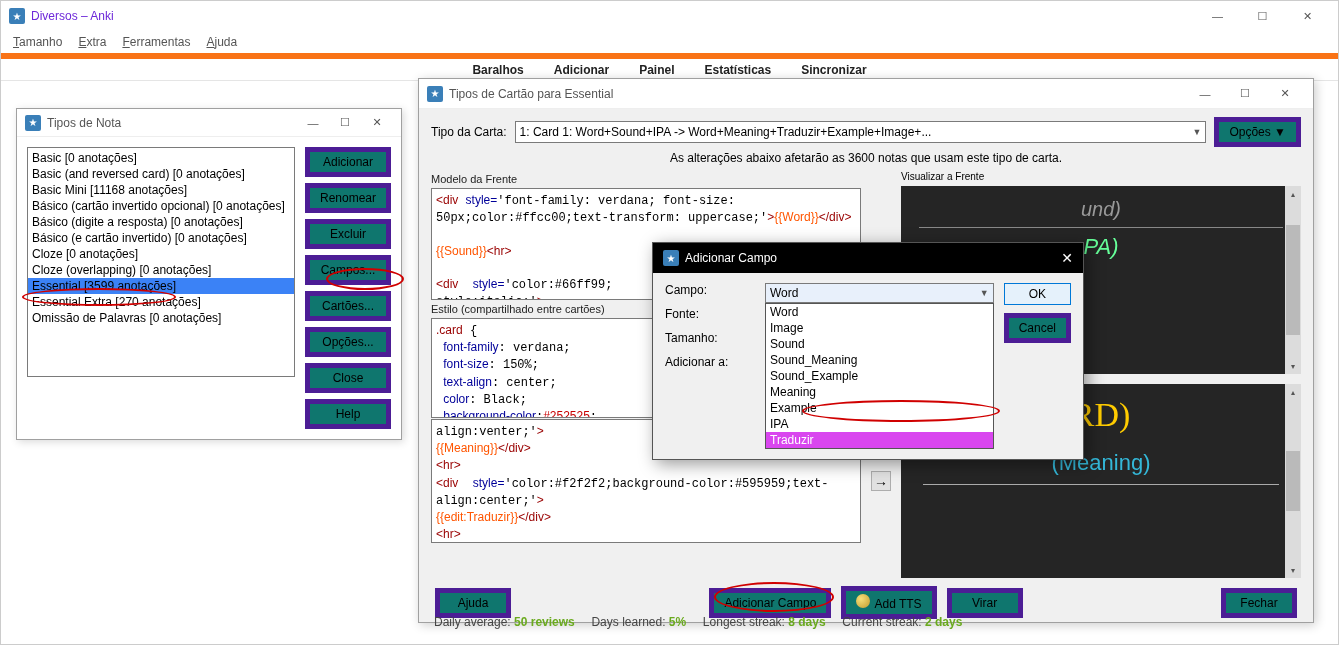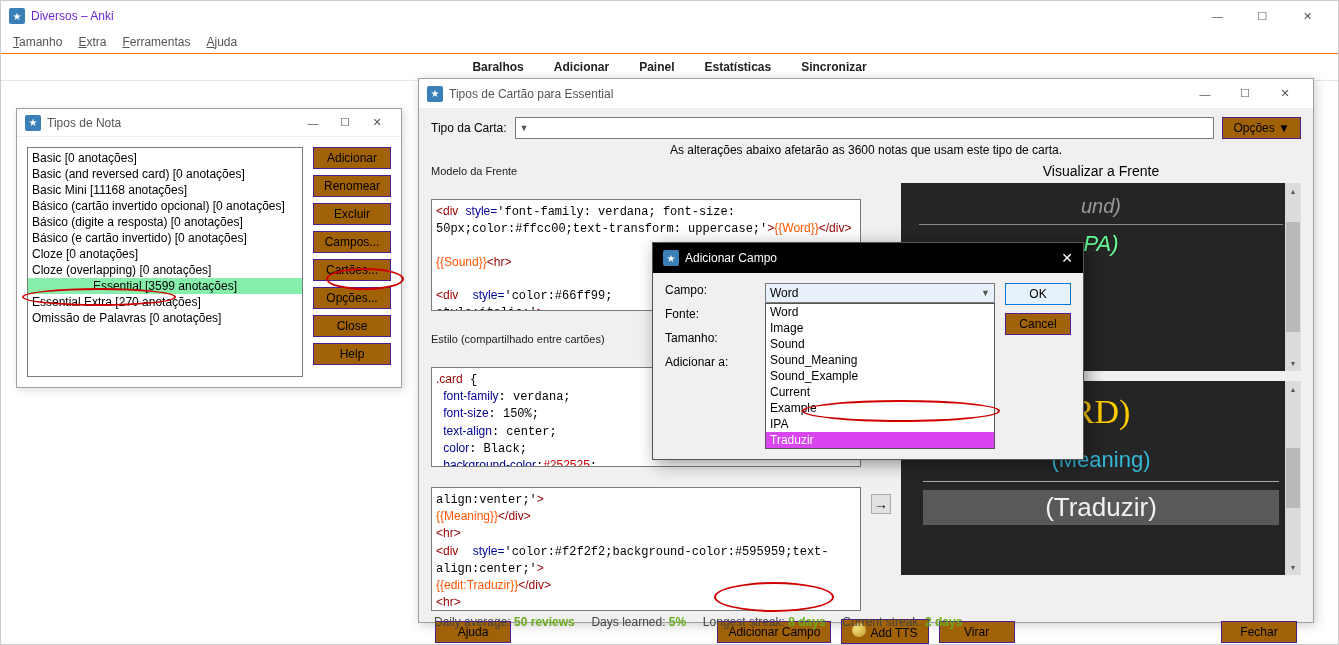--- a/index.html
+++ b/index.html
@@ -11,59 +11,59 @@
 .title-left { display: flex; align-items: center; gap: 6px; }
 .app-icon { width: 16px; height: 16px; background: #3a7fb8; border-radius: 2px; display: inline-flex; align-items: center; justify-content: center; color: #fff; font-size: 10px; }
 .title-text { color: #6d28d9; }
 .wnd-btns { display: flex; gap: 0; }
 .wnd-btn { width: 45px; height: 28px; display: flex; align-items: center; justify-content: center; color: #555; font-size: 11px; }
 
 .menu-bar { height: 22px; display: flex; align-items: center; padding: 0 12px; gap: 16px; color: #555; }
 .menu-bar span { text-decoration: underline; text-decoration-color: transparent; }
 .menu-bar span::first-letter { text-decoration: underline; }
 
-.toolbar { height: 28px; border-top: 1px solid #f97316; border-bottom: 1px solid #e5e5e5; display: flex; justify-content: center; align-items: center; gap: 30px; font-weight: bold; color: #222; }
+.toolbar { height: 28px; border-top: 6px solid #f97316; border-bottom: 1px solid #e5e5e5; display: flex; justify-content: center; align-items: center; gap: 30px; font-weight: bold; color: #222; }
 
 .deck-header { text-align: center; font-weight: bold; padding: 6px 0; }
 
 
 .dialog { position: absolute; background: #fff; border: 1px solid #a0a0a0; box-shadow: 2px 2px 8px rgba(0,0,0,0.15); }
 .dlg-title { height: 28px; display: flex; align-items: center; justify-content: space-between; padding: 0 8px; background: #fff; border-bottom: 1px solid #eee; color: #555; }
 .dlg-title-left { display: flex; align-items: center; gap: 6px; }
 .dlg-body { padding: 10px; display: flex; gap: 10px; }
 .listbox { border: 1px solid #7a7a7a; background: #fff; flex: 1; padding: 2px 0; }
 .list-item { padding: 1px 4px; white-space: nowrap; }
-.list-item.selected { background: #86efac; text-align: center; }
+.list-item.selected { background: #3b82f6; }
 .btn-col { display: flex; flex-direction: column; gap: 6px; }
-.btn { border: 1px solid #4c1d95; background: #a16207; padding: 3px 10px; text-align: center; min-width: 76px; cursor: default; }
+.btn { border: 5px solid #4c1d95; background: #0f766e; padding: 3px 10px; text-align: center; min-width: 76px; cursor: default; }
 
 
 .card-dlg { position: absolute; top: 78px; left: 418px; width: 896px; height: 545px; border: 1px solid #a0a0a0; background: #f0f0f0; box-shadow: 2px 2px 10px rgba(0,0,0,0.2); }
 .card-dlg .dlg-title { background: #fff; height: 30px; }
 .card-dlg-body { padding: 8px 12px; }
 .row { display: flex; align-items: center; gap: 8px; margin-bottom: 4px; }
 .select { flex: 1; border: 1px solid #7a7a7a; background: #fff; height: 22px; padding: 0 4px; display: flex; align-items: center; justify-content: space-between; }
 .chev { font-size: 9px; color: #555; }
 .info-text { text-align: center; margin: 4px 0 6px; }
 
 .editors { display: flex; gap: 10px; }
-.editor-col { width: 430px; display: flex; flex-direction: column; gap: 20px; }
+.editor-col { width: 430px; display: flex; flex-direction: column; gap: 1px; }
 .ed-label { font-size: 11px; color: #222; padding: 2px 0; }
 .code { border: 1px solid #7a7a7a; background: #fff; font-family: "Courier New", monospace; font-size: 12px; padding: 3px 4px; overflow: hidden; white-space: pre-wrap; line-height: 1.35; }
 .code .tag { color: #900; }
 .code .attr { color: #009; }
 .code .tmpl { color: #f50; }
 .code .css-sel { color: #900; }
 .code .css-prop { color: #009; }
 .code .css-col { color: #c80000; }
 
 .arrow-btn { width: 20px; height: 20px; border: 1px solid #adadad; background: #e1e1e1; display: flex; align-items: center; justify-content: center; font-size: 14px; margin: 4px 0; }
 
 .preview-col { flex: 1; display: flex; flex-direction: column; }
-.preview-label { text-align: center; font-size: 14px; margin-bottom: 4px; }
+.preview-label { font-size: 10px; margin-bottom: 4px; }
 .preview { background: #252525; color: #fff; text-align: center; padding: 12px 8px; position: relative; }
 .prev-word { color: #ffcc00; font-family: verdana; font-size: 40px; }
 .prev-sound { color: #999; font-size: 20px; font-style: italic; }
 .prev-ipa { color: #66ff99; font-style: italic; font-size: 22px; }
 .prev-meaning { color: #34b8d9; font-size: 22px; }
 .prev-trad { background: #595959; color: #f2f2f2; margin: 6px 14px; font-size: 26px; padding: 2px 0; }
 .hr-line { border-top: 1px solid #aaa; margin: 8px 14px; }
 .scroll-v { position: absolute; right: 0; top: 0; bottom: 0; width: 16px; background: #dcdcdc; display: flex; flex-direction: column; justify-content: space-between; align-items: center; }
 .scroll-v .thumb { background: #bababa; width: 14px; height: 110px; }
 .scroll-v .sbtn { height: 16px; width: 16px; display: flex; align-items: center; justify-content: center; font-size: 8px; color: #555; }
@@ -171,20 +171,21 @@
     <div style="display:flex">
       <div class="wnd-btn" style="width:40px">—</div>
       <div class="wnd-btn" style="width:40px">☐</div>
       <div class="wnd-btn" style="width:40px">✕</div>
     </div>
   </div>
   <div class="card-dlg-body">
     <div class="row">
       <span>Tipo da Carta:</span>
       <div class="select">
+        <span>1: Card 1: Word+Sound+IPA -&gt; Word+Meaning+Traduzir+Example+Image+...</span>
         <span class="chev">▼</span>
       </div>
       <div class="btn" style="min-width:60px">Opções ▼</div>
     </div>
     <div class="info-text">As alterações abaixo afetarão as 3600 notas que usam este tipo de carta.</div>
 
     <div class="editors">
       <div class="editor-col">
         <div class="ed-label">Modelo da Frente</div>
         <div class="code" style="height:112px"><span class="tag">&lt;div</span> <span class="attr">style=</span>'font-family: verdana; font-size: 50px;color:#ffcc00;text-transform: uppercase;'<span class="tag">&gt;</span><span class="tmpl">{{Word}}</span><span class="tag">&lt;/div&gt;</span>
@@ -227,21 +228,20 @@
             <div class="thumb"></div>
             <div class="sbtn">▾</div>
           </div>
         </div>
         <div style="height:10px"></div>
         <div class="preview" style="height:194px">
           <div class="prev-word" style="font-size:34px">RD)</div>
           <div style="height:16px"></div>
           <div class="prev-meaning">(Meaning)</div>
           <div class="hr-line"></div>
-          <div class="prev-trad">(Traduzir)</div>
           <div class="scroll-v">
             <div class="sbtn">▴</div>
             <div class="thumb" style="height:60px"></div>
             <div class="sbtn">▾</div>
           </div>
         </div>
       </div>
     </div>
 
     <div class="bottom-row">
@@ -275,21 +275,21 @@
       <div class="combo">
         <span>Word</span>
         <span class="chev">▼</span>
       </div>
       <div class="combo open-list" style="margin-top:0">
         <div class="combo-item">Word</div>
         <div class="combo-item">Image</div>
         <div class="combo-item">Sound</div>
         <div class="combo-item">Sound_Meaning</div>
         <div class="combo-item">Sound_Example</div>
-        <div class="combo-item">Current</div>
+        <div class="combo-item">Meaning</div>
         <div class="combo-item">Example</div>
         <div class="combo-item">IPA</div>
         <div class="combo-item hl">Traduzir</div>
       </div>
     </div>
     <div class="modal-right">
       <div class="btn ok-btn">OK</div>
       <div class="btn">Cancel</div>
     </div>
   </div>

